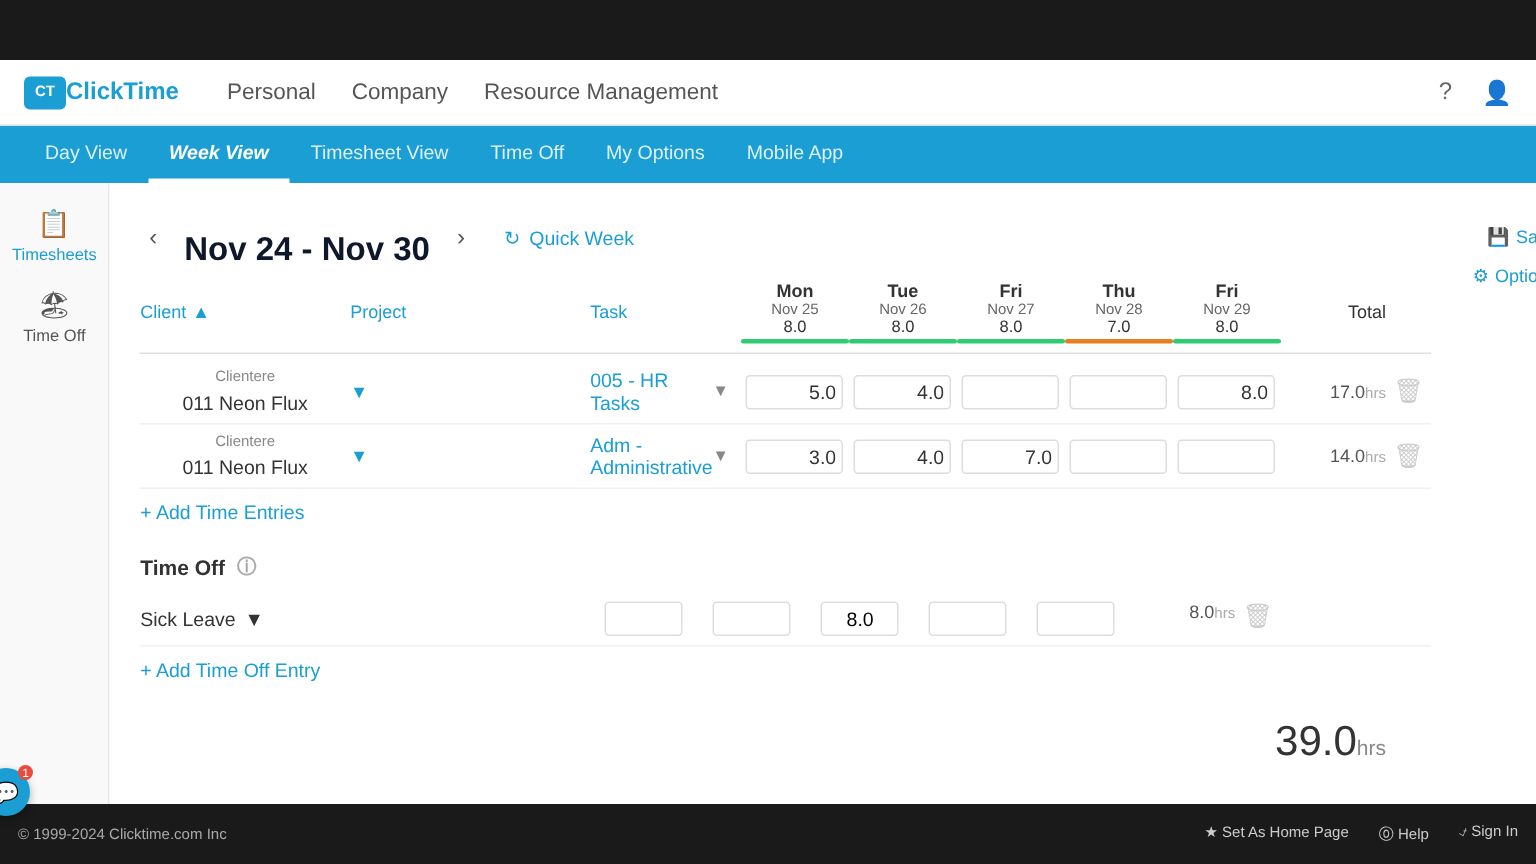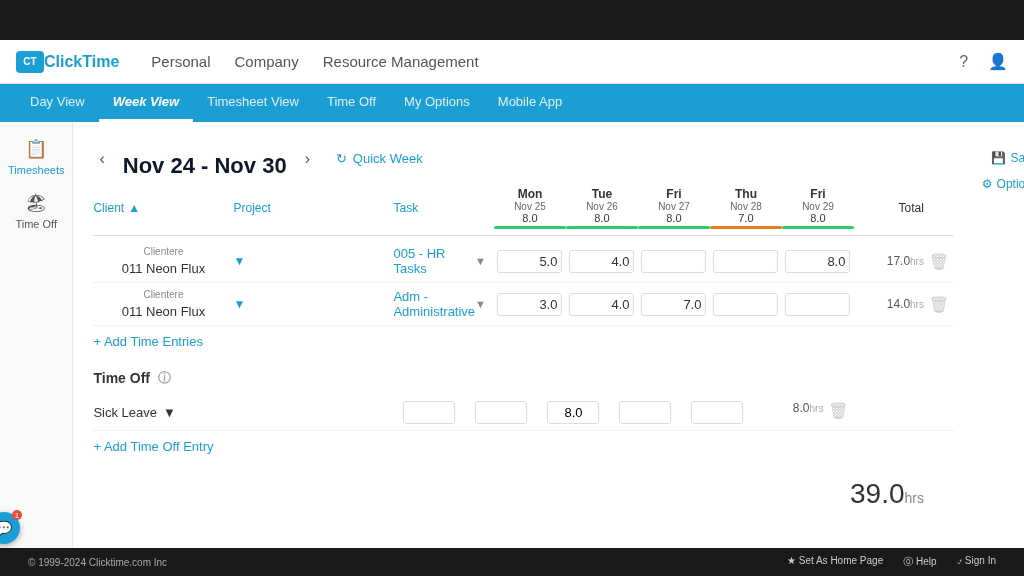--- a/index.html
+++ b/index.html
@@ -1,20 +1,20 @@
 <!DOCTYPE html>
 <html><head>
   <meta charset="utf-8">
   <style>
     * { box-sizing: border-box; margin: 0; padding: 0; }
     body { font-family: Arial, sans-serif; font-size: 13px; background: #f5f5f5; color: #333; }
     
     
     .top-bar { height: 40px; background: #1a1a1a; }
-    .bottom-bar { height: 28px; background: #1a1a1a; position: fixed; bottom: 0; width: 100%; display: flex; align-items: center; justify-content: space-between; padding: 0 28px; color: #aaa; font-size: 10px; }
+    .bottom-bar { height: 40px; background: #1a1a1a; position: fixed; bottom: 0; width: 100%; display: flex; align-items: center; justify-content: space-between; padding: 0 12px; color: #aaa; font-size: 10px; }
     
     
     .header { background: #fff; height: 44px; display: flex; align-items: center; padding: 0 16px; border-bottom: 1px solid #e0e0e0; }
     .logo { display: flex; align-items: center; gap: 0; margin-right: 32px; }
     .logo-icon { width: 28px; height: 22px; background: #1a9ed4; border-radius: 4px; display: flex; align-items: center; justify-content: center; color: white; font-size: 10px; font-weight: bold; }
     .logo-text { color: #1a9ed4; font-size: 16px; font-weight: bold; }
     .nav-links { display: flex; gap: 24px; }
     .nav-link { color: #555; font-size: 15px; cursor: pointer; text-decoration: none; }
     .header-right { margin-left: auto; display: flex; align-items: center; gap: 20px; }
     .header-icon { color: #666; cursor: pointer; font-size: 16px; }

